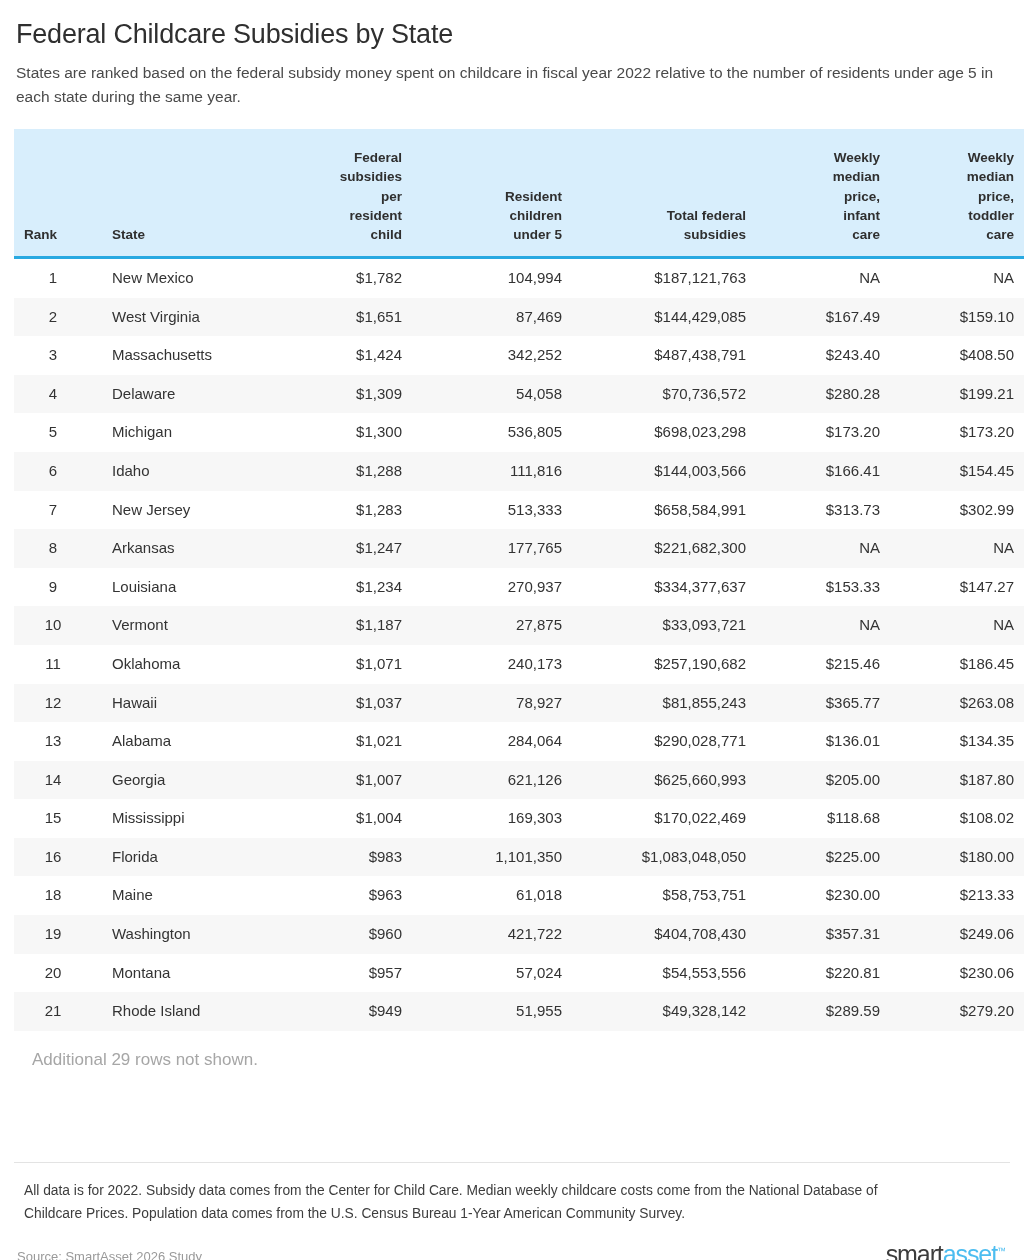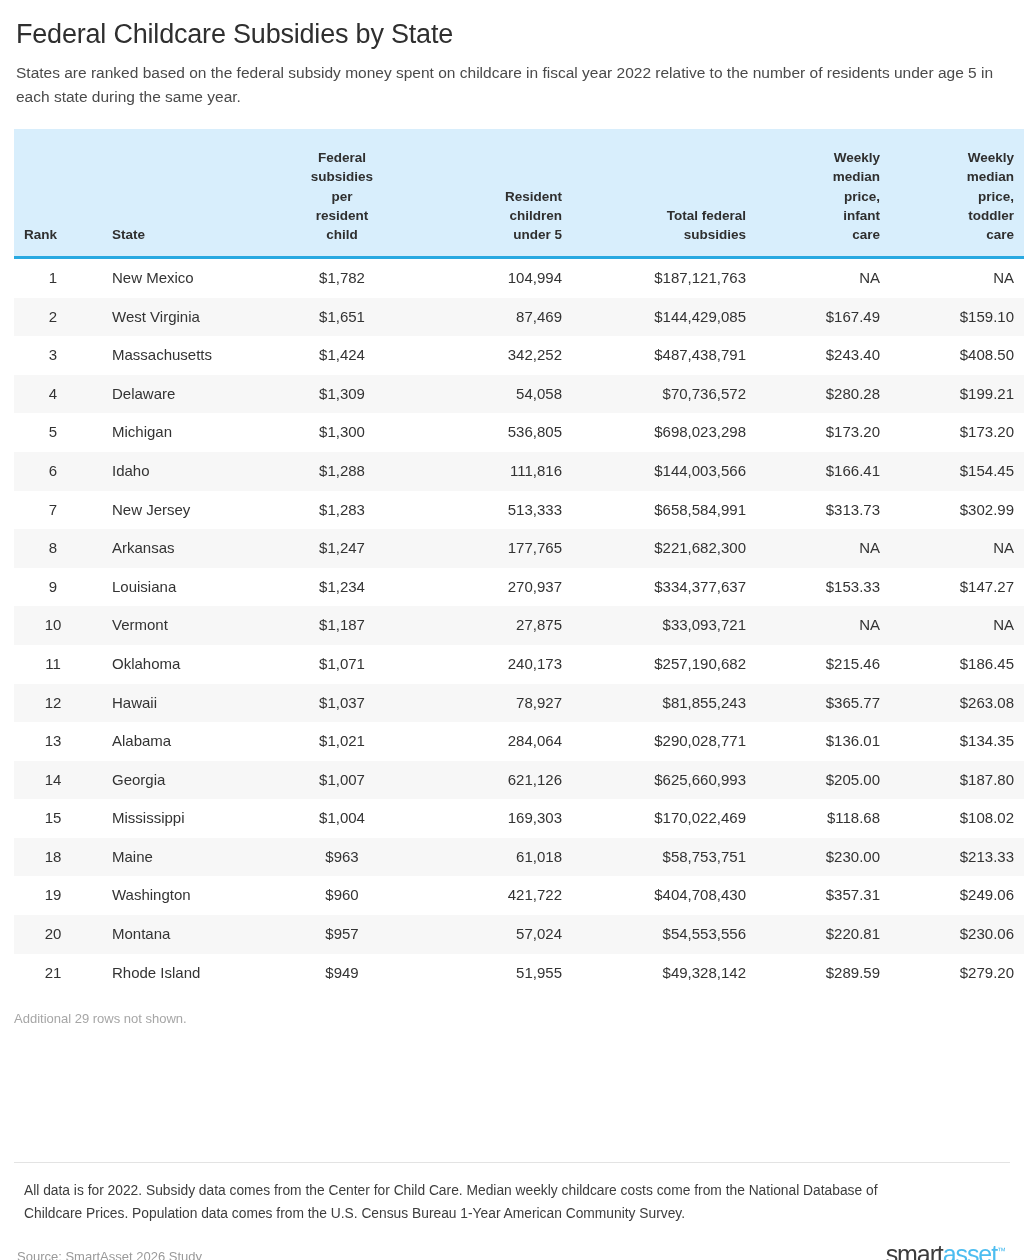--- a/index.html
+++ b/index.html
@@ -54,21 +54,21 @@
     color: #2f2f2f;
     line-height: 1.42;
     padding: 0 10px 12px 10px;
     border-bottom: 3px solid #29a9e1;
   }
   table.data thead tr {
     height: 128px;
   }
   th.c-rank, td.c-rank   { width: 68px;  text-align: center; }
   th.c-state, td.c-state { width: 150px; text-align: left; padding-left: 14px; }
-  th.c-sub,  td.c-sub    { width: 120px; text-align: center; }
+  th.c-sub,  td.c-sub    { width: 120px; text-align: right; }
   th.c-kids, td.c-kids   { width: 140px; text-align: right; }
   th.c-total, td.c-total { width: 164px; text-align: right; }
   th.c-inf,  td.c-inf    { width: 114px; text-align: right; }
   th.c-tod,  td.c-tod    { width: 114px; text-align: right; }
 
   th.c-rank { text-align: left; padding-left: 14px; }
 
   table.data tbody td {
     font-size: 15px;
     color: #333333;
@@ -76,23 +76,23 @@
     height: 38.6px;
     line-height: 38.6px;
     white-space: nowrap;
     overflow: hidden;
   }
   table.data tbody td.c-rank { text-align: center; padding-left: 0; }
   table.data tbody tr:nth-child(even) { background: #f7f7f7; }
   table.data tbody tr:nth-child(odd)  { background: #ffffff; }
 
   .note-rows {
-    font-size: 13px;
+    font-size: 17px;
     color: #a6a6a6;
-    margin: 19px 0 0 0;
+    margin: 19px 0 0 18px;
   }
   
   .footer {
     position: absolute;
     left: 14px;
     right: 14px;
     bottom: 14px;
   }
   .divider {
     height: 1px;
@@ -312,20 +312,29 @@
           <tr>
             <td class="c-rank">15</td>
             <td class="c-state">Mississippi</td>
             <td class="c-sub">$1,004</td>
             <td class="c-kids">169,303</td>
             <td class="c-total">$170,022,469</td>
             <td class="c-inf">$118.68</td>
             <td class="c-tod">$108.02</td>
           </tr>
           <tr>
+            <td class="c-rank">16</td>
+            <td class="c-state">Florida</td>
+            <td class="c-sub">$983</td>
+            <td class="c-kids">1,101,350</td>
+            <td class="c-total">$1,083,048,050</td>
+            <td class="c-inf">$225.00</td>
+            <td class="c-tod">$180.00</td>
+          </tr>
+          <tr>
             <td class="c-rank">18</td>
             <td class="c-state">Maine</td>
             <td class="c-sub">$963</td>
             <td class="c-kids">61,018</td>
             <td class="c-total">$58,753,751</td>
             <td class="c-inf">$230.00</td>
             <td class="c-tod">$213.33</td>
           </tr>
           <tr>
             <td class="c-rank">19</td>

